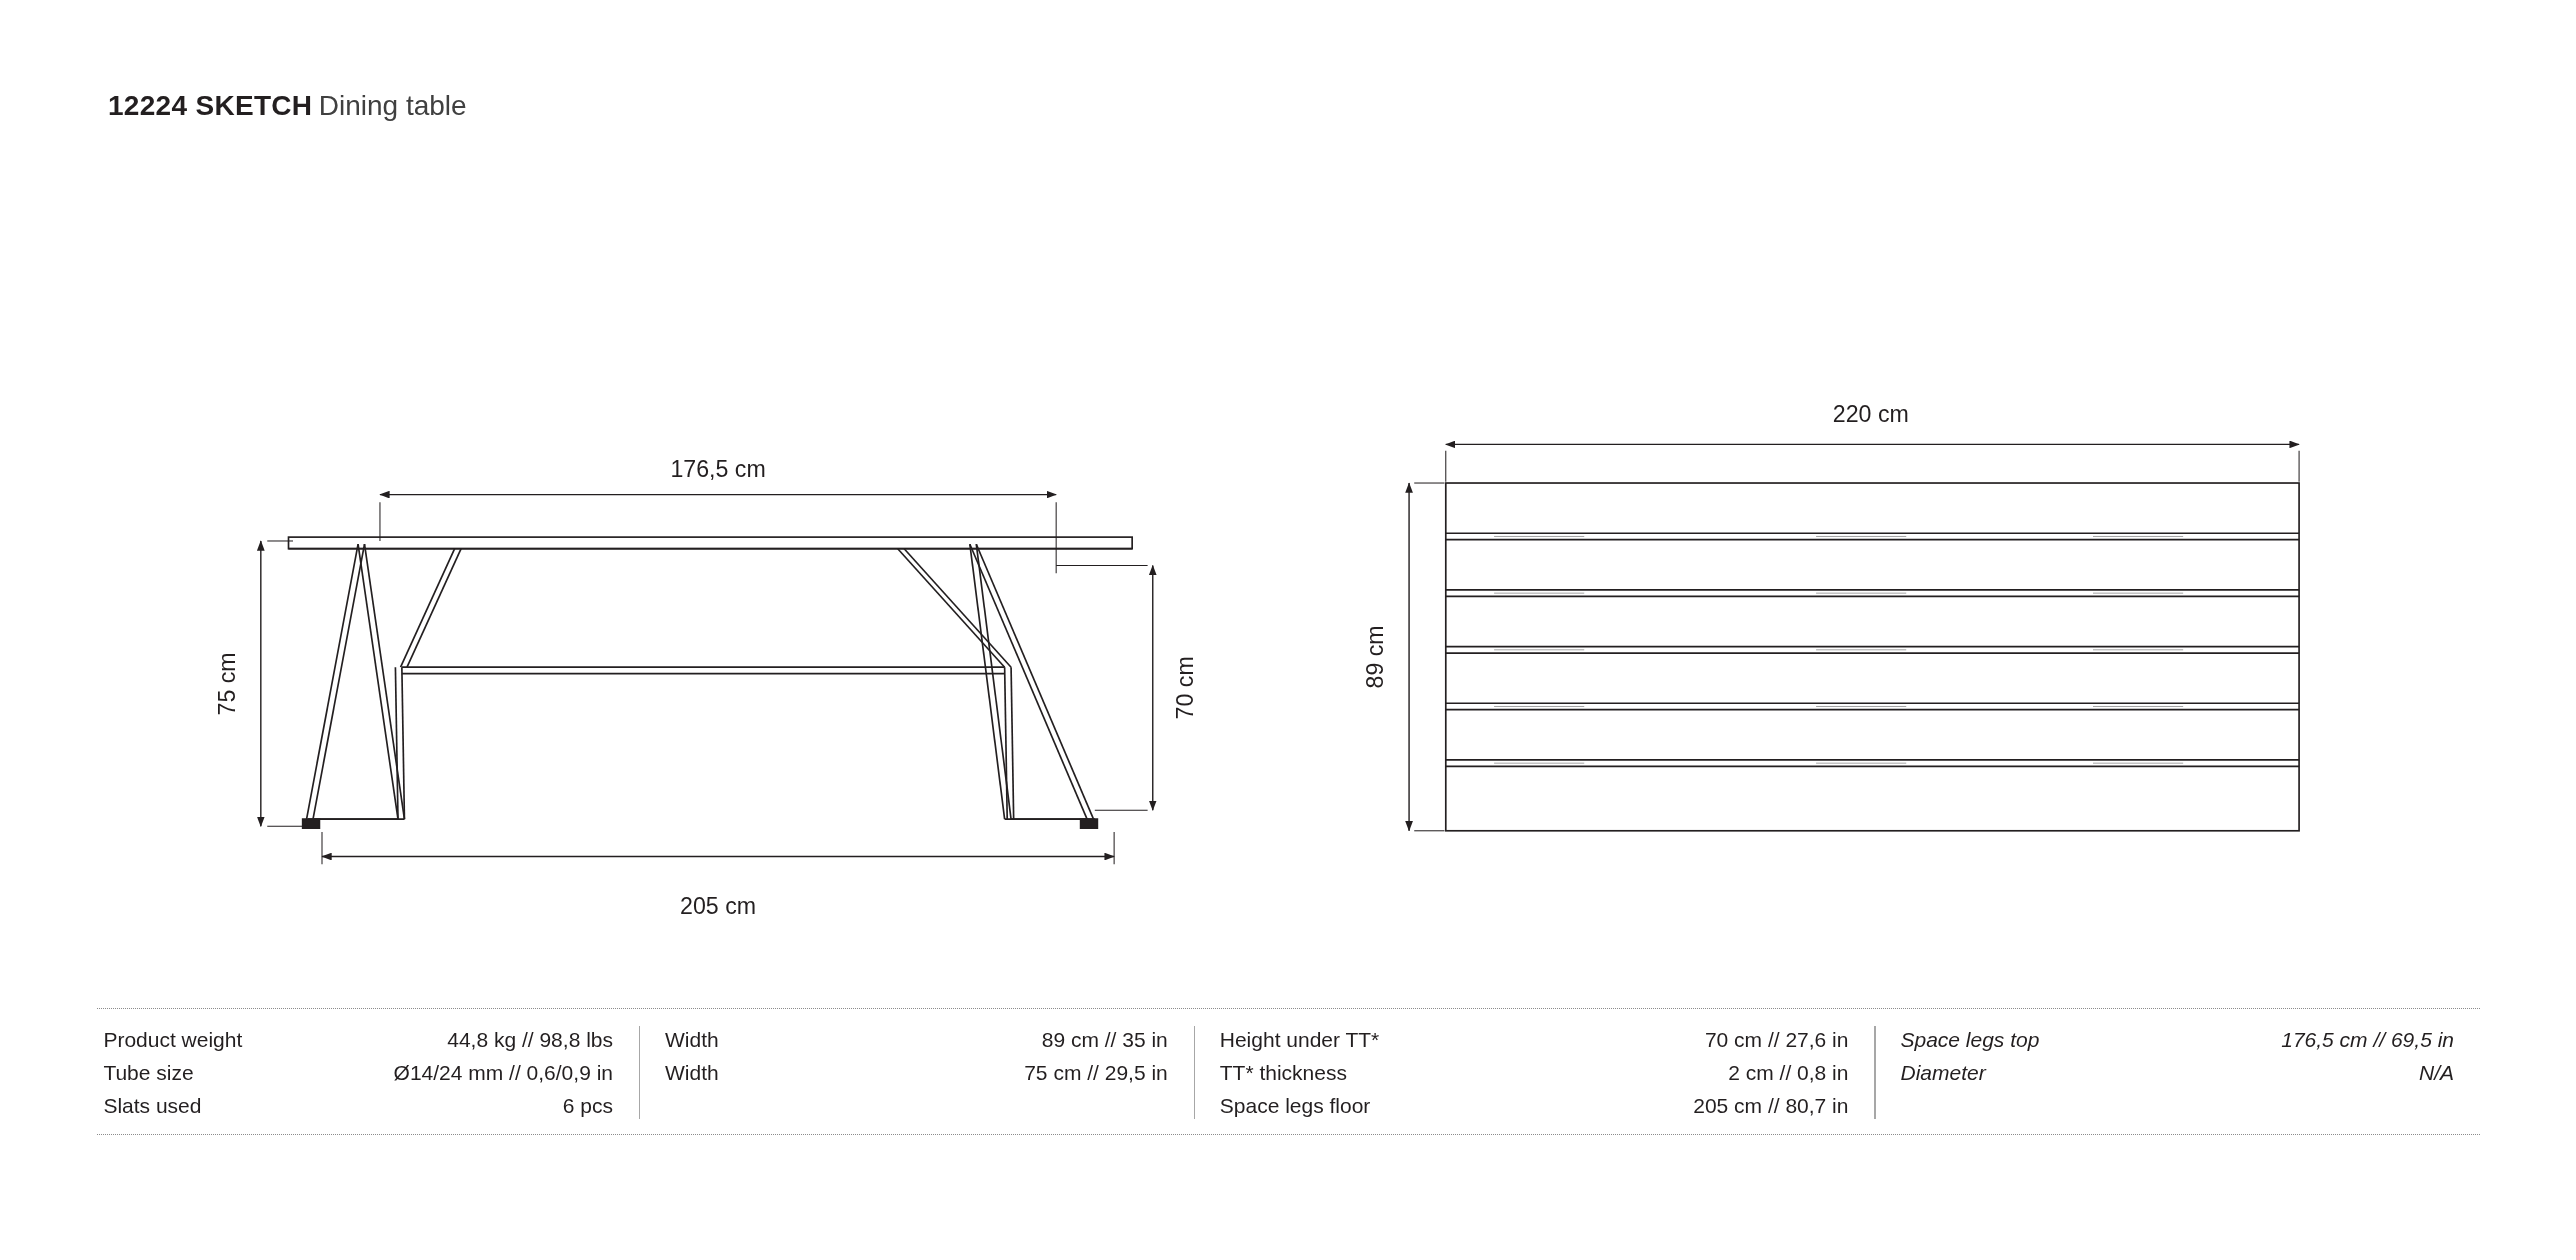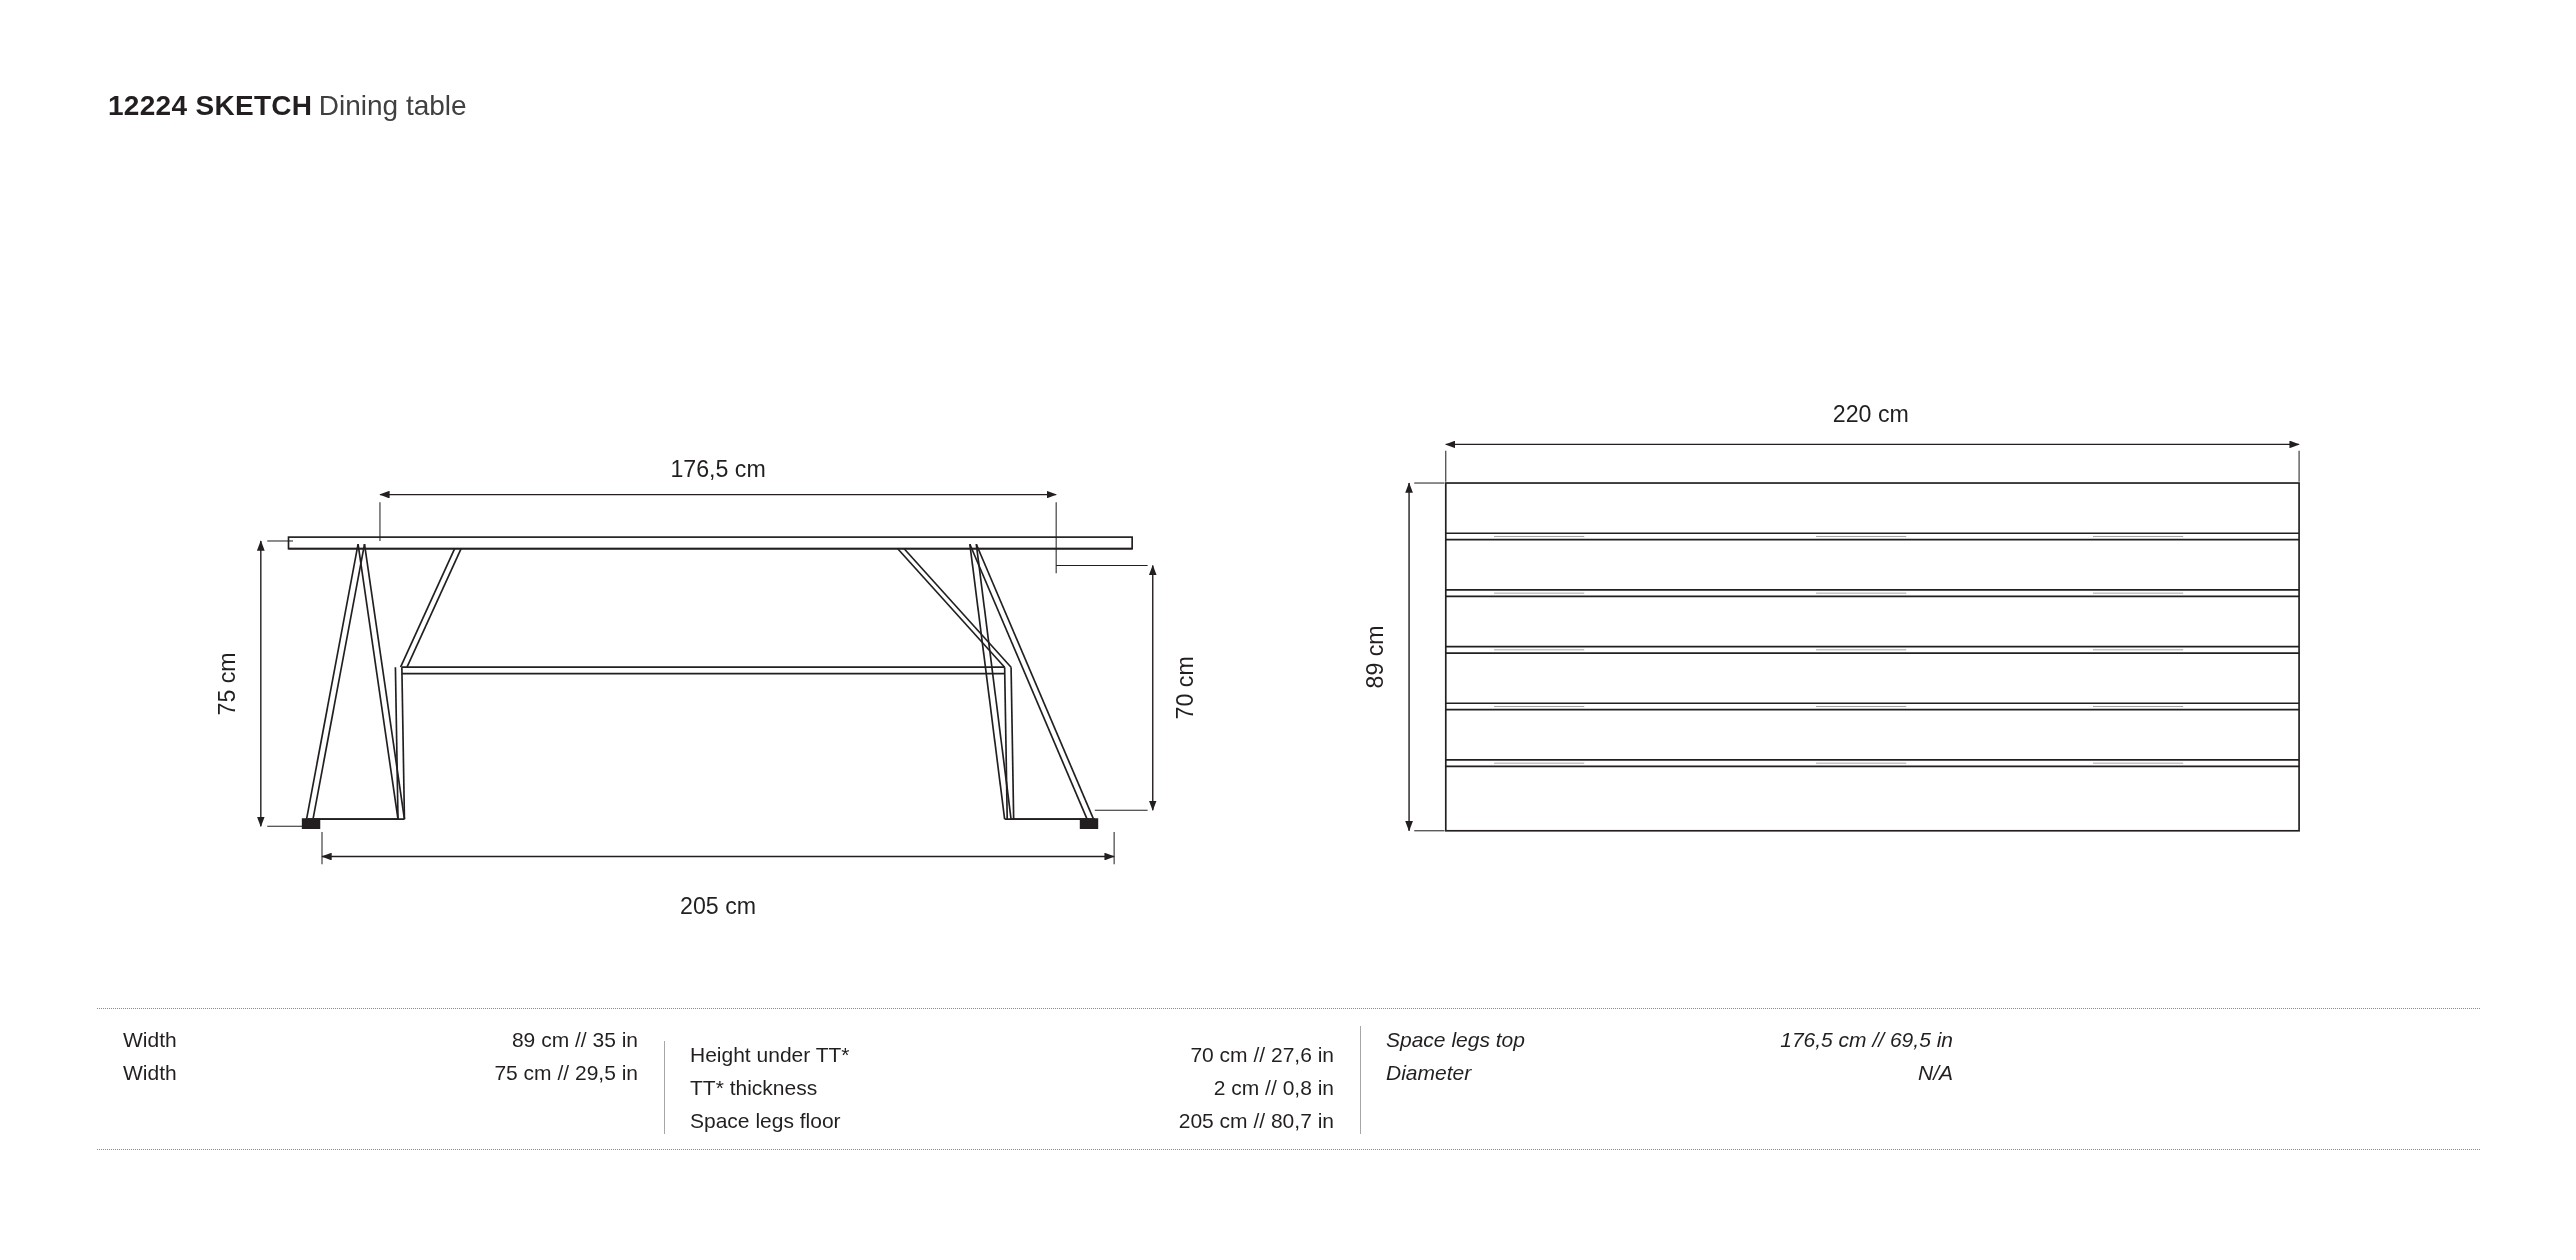--- a/index.html
+++ b/index.html
@@ -67,21 +67,21 @@
   }
   .spec-col {
     display: flex;
     flex-direction: column;
     justify-content: flex-start;
     padding: 0 26px;
     position: relative;
   }
   .spec-col.c1 { width: 522px; padding-left: 6.4px; }
   .spec-col.c2 { width: 515px; }
-  .spec-col.c3 { width: 644px; margin-top: 15px; }
+  .spec-col.c3 { width: 644px; }
   .spec-col.c4 { width: 567px; font-style: italic; }
   .spec-col + .spec-col::before {
     content: "";
     position: absolute;
     left: 0;
     top: 2.6px;
     bottom: 2.6px;
     width: 1.3px;
     background: #a7a7a7;
   }
@@ -224,20 +224,34 @@
   <text x="1852" y="1068" font-size="36" text-anchor="middle" transform="rotate(-90 1852 1068)">70 cm</text>
   <text x="1115" y="1420" font-size="36" text-anchor="middle">205 cm</text>
   <text x="2905" y="655" font-size="36" text-anchor="middle">220 cm</text>
   <text x="2148" y="1020" font-size="36" text-anchor="middle" transform="rotate(-90 2148 1020)">89 cm</text>
 </svg>
 
 <div id="spec-table">
   <div class="dotted-rule"></div>
   <div class="spec-body">
 
+    <div class="spec-col c1">
+      <div class="spec-row">
+        <span class="label">Product weight</span>
+        <span class="value">44,8 kg // 98,8 lbs</span>
+      </div>
+      <div class="spec-row">
+        <span class="label">Tube size</span>
+        <span class="value">Ø14/24 mm // 0,6/0,9 in</span>
+      </div>
+      <div class="spec-row">
+        <span class="label">Slats used</span>
+        <span class="value">6 pcs</span>
+      </div>
+    </div>
 
     <div class="spec-col c2">
       <div class="spec-row">
         <span class="label">Width</span>
         <span class="value">89 cm // 35 in</span>
       </div>
       <div class="spec-row">
         <span class="label">Width</span>
         <span class="value">75 cm // 29,5 in</span>
       </div>

